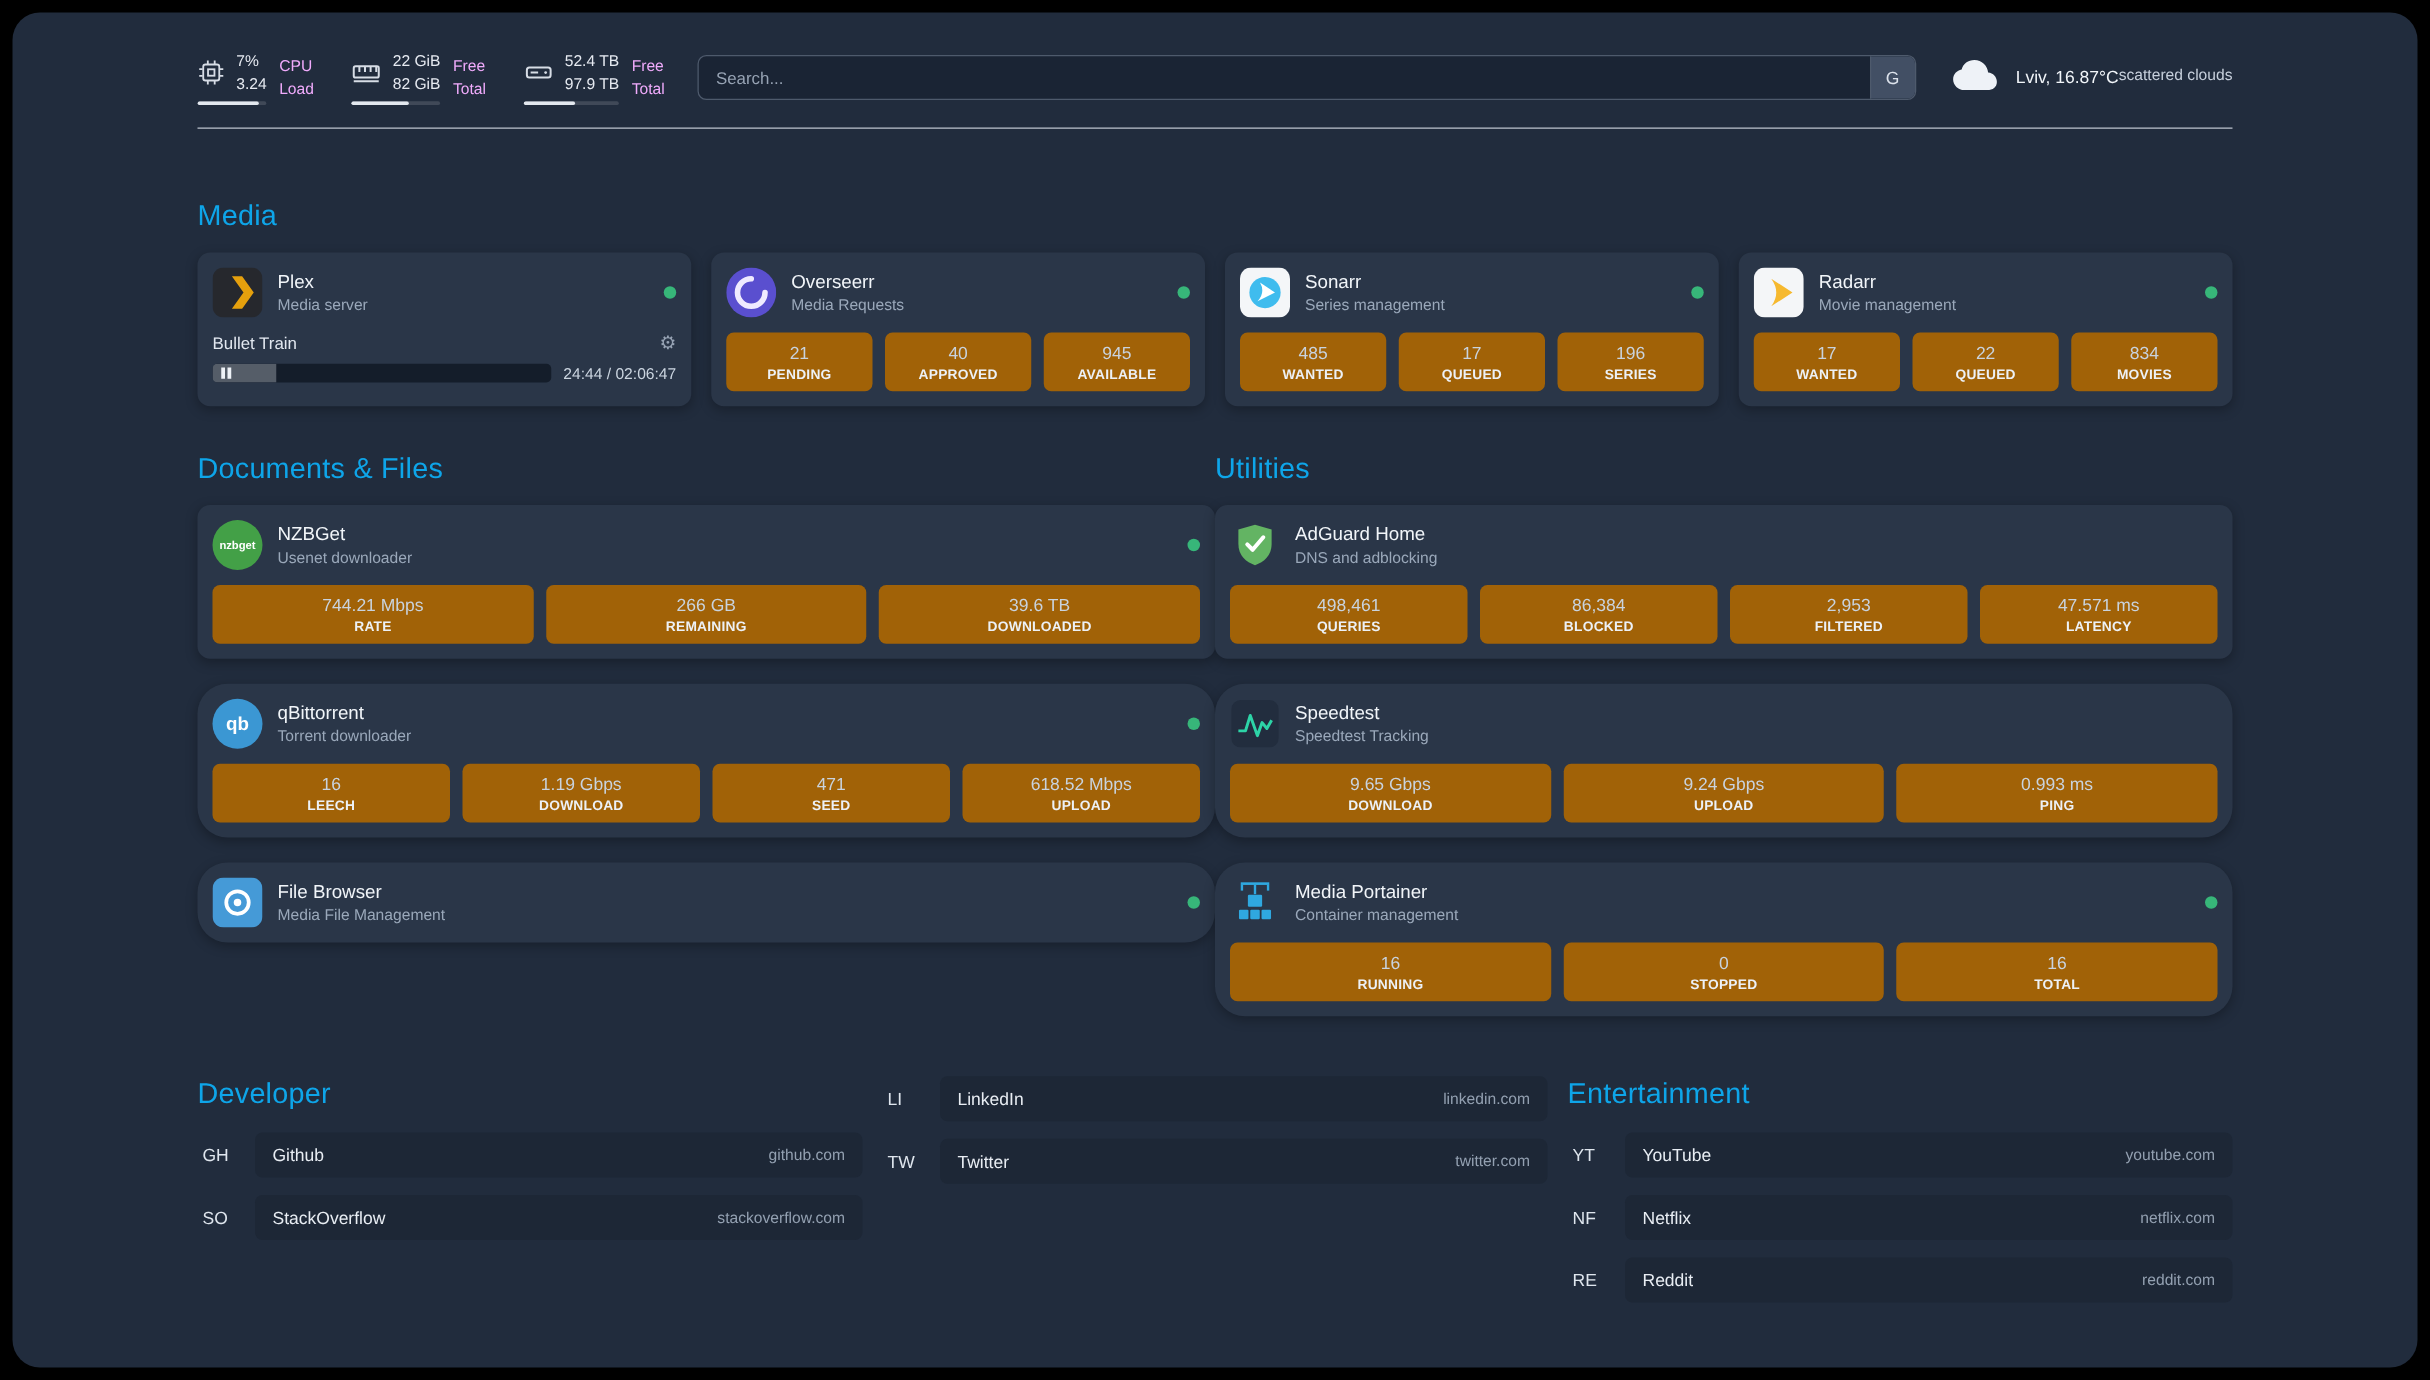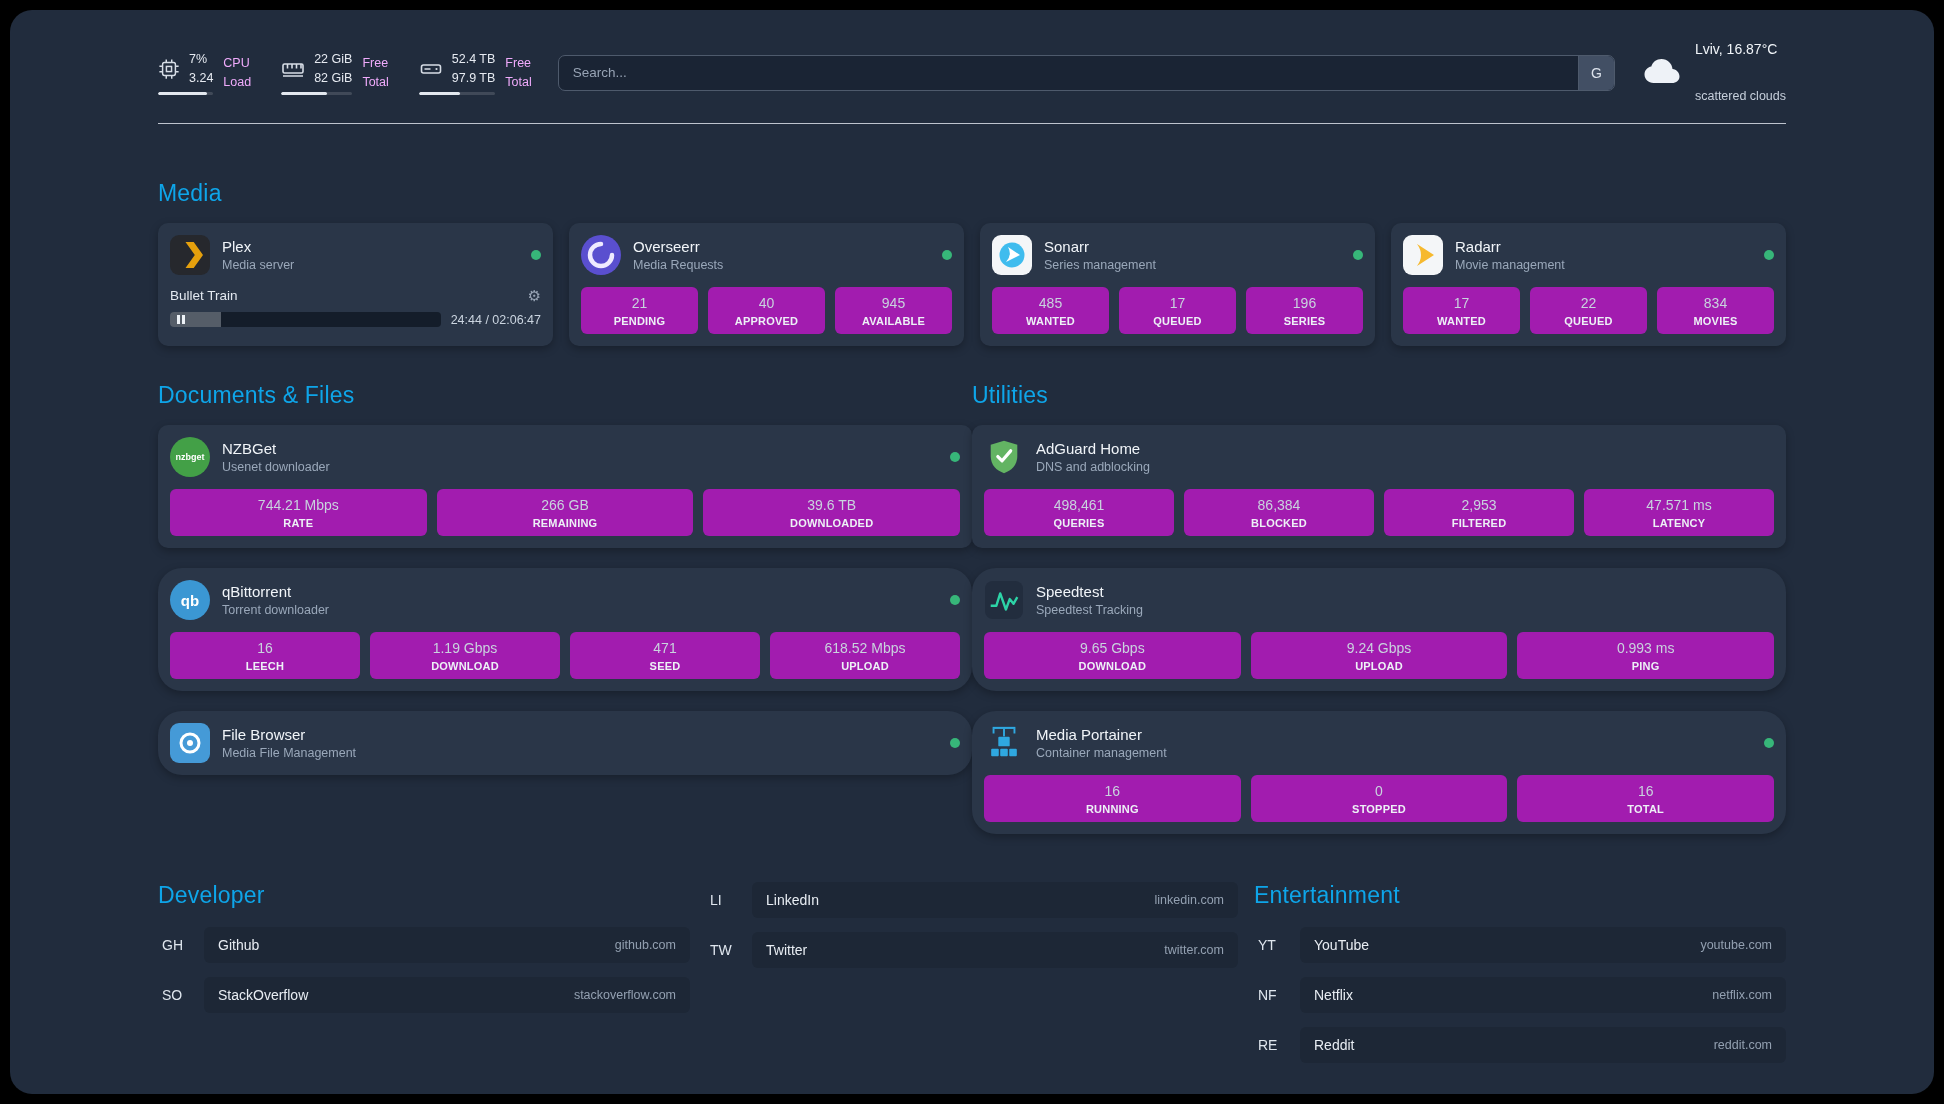--- a/index.html
+++ b/index.html
@@ -27,21 +27,21 @@
             background:rgba(22,31,45,.55); }
   .search-input { flex:1; background:transparent; border:none; outline:none;
                   color:#e6eaf1; font-size:13.5px; padding:0 14px;
                   font-family:"Liberation Sans", sans-serif; }
   .search-input::placeholder { color:#97a3b4; }
   .search-btn { width:36px; display:flex; align-items:center; justify-content:center;
                 background:#424f64; border-left:1px solid #4e5a6c;
                 color:#dde3ec; font-size:14px; cursor:pointer; }
 
   .weather { display:flex; gap:12px; align-items:center; }
-  .weather-text { display:flex; flex-direction:column; line-height:1.4;gap:28px; }
+  .weather-text { display:flex; flex-direction:row; line-height:1.4; }
   .weather-loc { font-size:14px; color:#f1f5f9; }
   .weather-desc { font-size:12.5px; color:#c6cfdb; }
 
   .divider { height:1px; background:#d9dfe7; opacity:.85; margin-top:18px; }
 
   
   h2.sec { font-size:23px; font-weight:500; color:#0ea5e9; letter-spacing:.2px; }
   .sec-media { margin:56px 0 16px; }
   .grid4 { display:grid; grid-template-columns:repeat(4,1fr); gap:16px; }
   .twocol { display:grid; grid-template-columns:1fr 1fr; gap:0; margin-top:36px; }
@@ -56,21 +56,21 @@
               align-items:center; justify-content:center; }
   .icon-circle { width:40px; height:40px; border-radius:50%; display:flex;
                  align-items:center; justify-content:center; color:#fff; font-weight:bold; }
   .app-meta { display:flex; flex-direction:column; }
   .app-name { font-size:15px; color:#f1f5f9; font-weight:500; }
   .app-desc { font-size:12.5px; color:#9aa8ba; margin-top:3px; }
   .dot { margin-left:auto; width:10px; height:10px; border-radius:50%;
          background:#37b679; flex:none; }
 
   .stats { display:flex; gap:10px; margin-top:12px; }
-  .stat { flex:1; background:#a21caf; border-radius:6px; padding:8px 4px 7px; text-align:center; }
+  .stat { flex:1; background:#a16207; border-radius:6px; padding:8px 4px 7px; text-align:center; }
   .stat-value { font-size:14px; color:#c9d3de; }
   .stat-label { font-size:11px; font-weight:700; color:#edf1f6; margin-top:4px; letter-spacing:.2px; }
 
   
   .np-row1 { display:flex; justify-content:space-between; margin-top:13px; }
   .np-title { font-size:13.5px; color:#e2e8f0; }
   .gear { color:#97a3b4; font-size:15px; cursor:pointer; line-height:1; }
   .np-row2 { display:flex; align-items:center; gap:10px; margin-top:9px; }
   .np-bar { position:relative; flex:1; height:15px; background:rgba(13,20,31,.72);
             border-radius:4px; overflow:hidden; cursor:pointer; }

